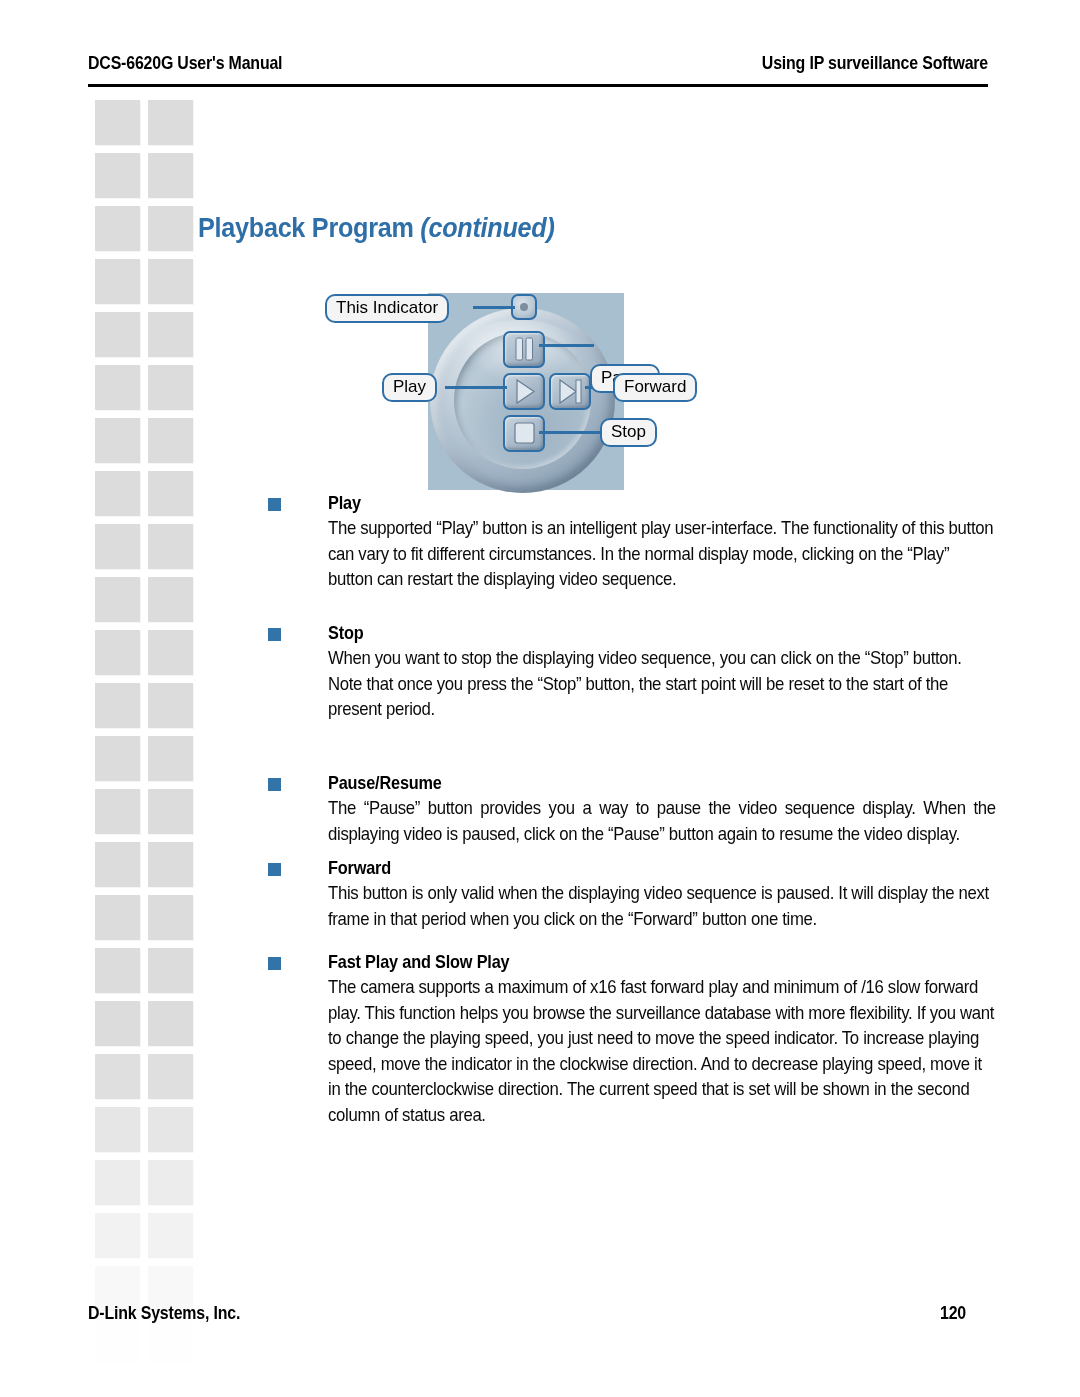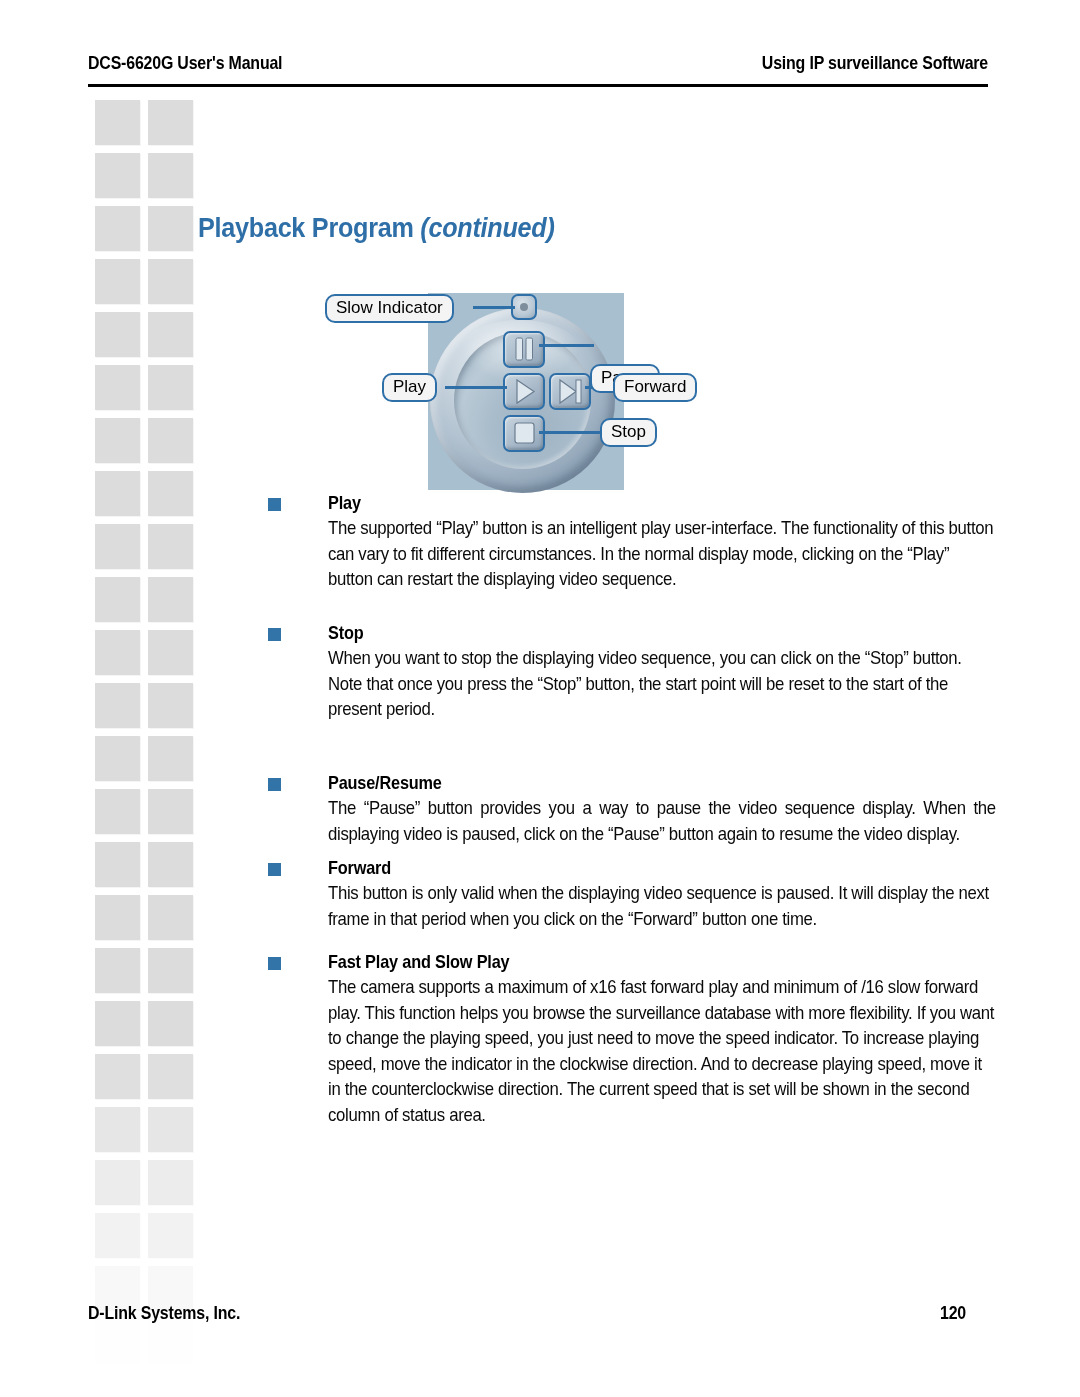--- a/index.html
+++ b/index.html
@@ -375,21 +375,21 @@
       <rect x="10" y="6" width="19" height="20" rx="2.5" fill="#dfe8ef" stroke="#6a7d90" stroke-width="1.2"></rect>
     </svg>
   </div>
 
   <div class="leader" id="lead-speed"></div>
   <div class="leader" id="lead-play"></div>
   <div class="leader" id="lead-pause"></div>
   <div class="leader" id="lead-forward"></div>
   <div class="leader" id="lead-stop"></div>
 
-  <div class="callout" id="lbl-speed">Slow Indicator</div>
+  <div class="callout" id="lbl-speed">This Indicator</div>
   <div class="callout" id="lbl-play">Play</div>
   <div class="callout" id="lbl-pause">Pause</div>
   <div class="callout" id="lbl-forward">Forward</div>
   <div class="callout" id="lbl-stop">Stop</div>
 </div>
 
 <div class="section" id="sec-play">
   <div class="bullet"></div>
   <div class="sec-head">Play</div>
   <div class="sec-body">The supported “Play” button is an intelligent play user-interface. The functionality of this button can vary to fit different circumstances. In the normal display mode, clicking on the “Play” button can restart the displaying video sequence.</div>

